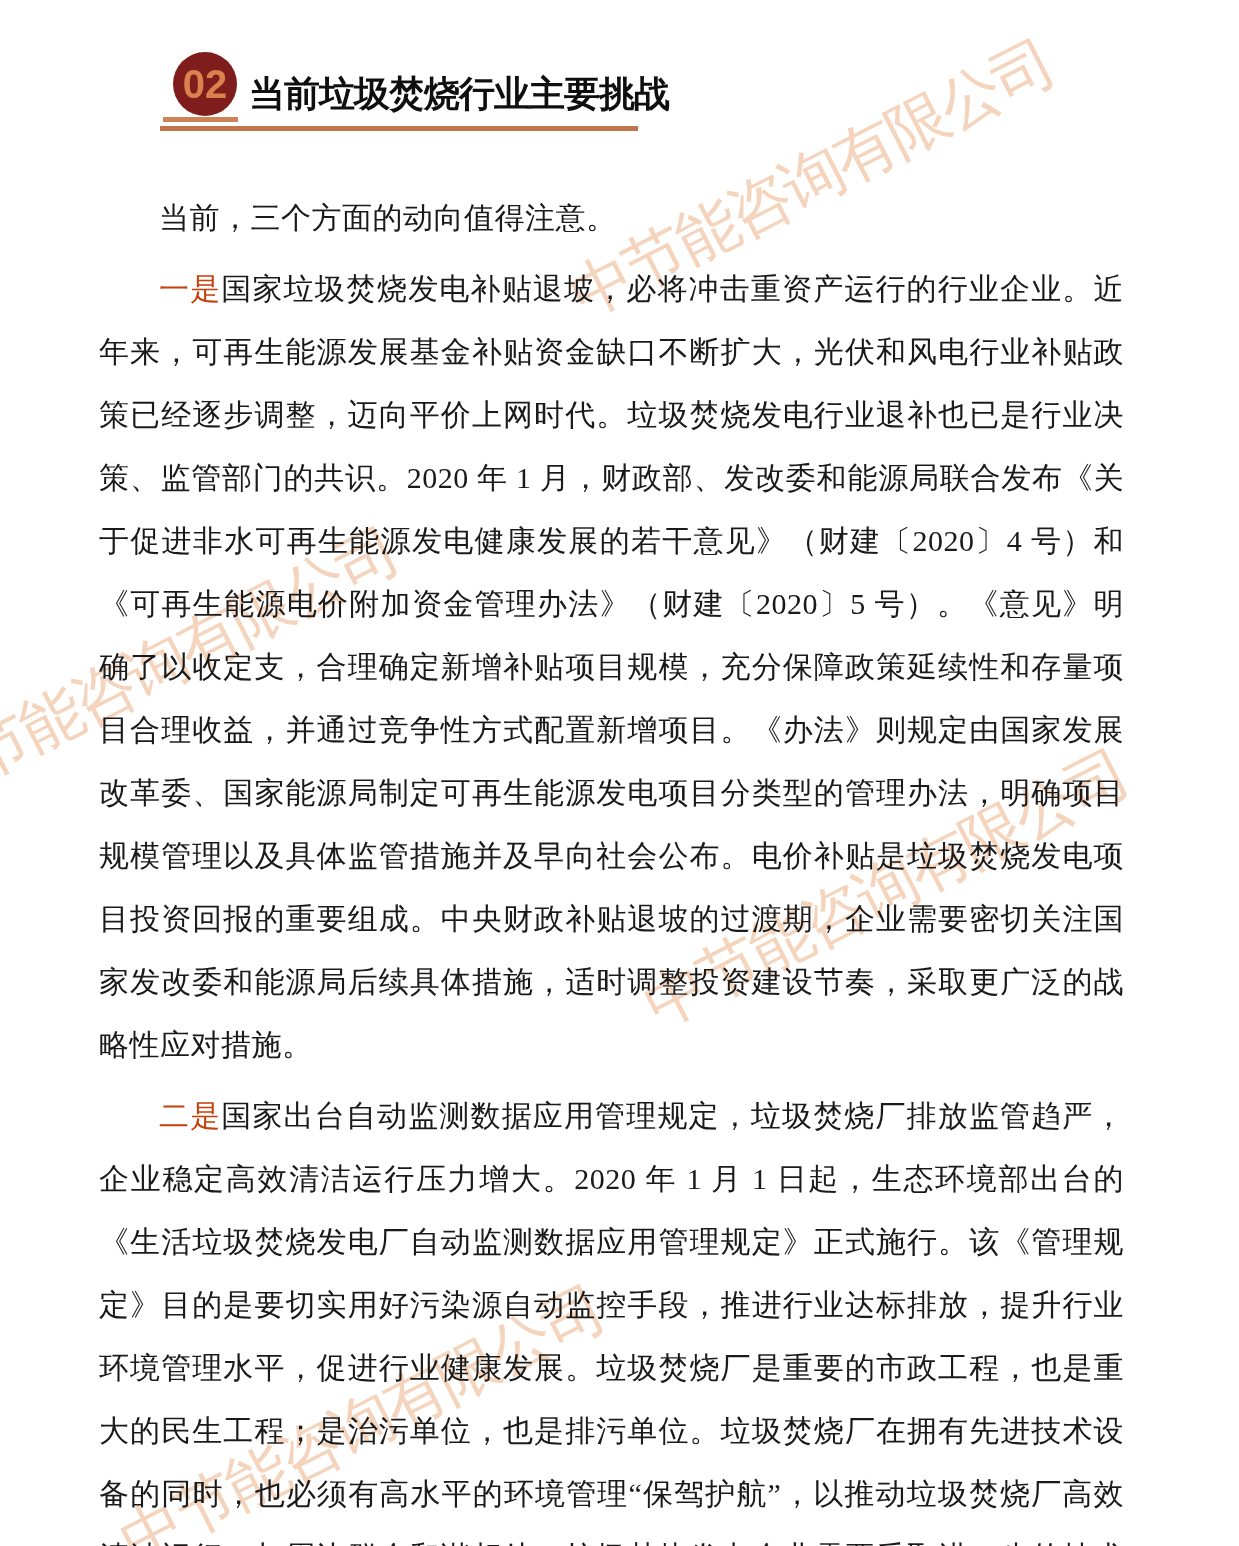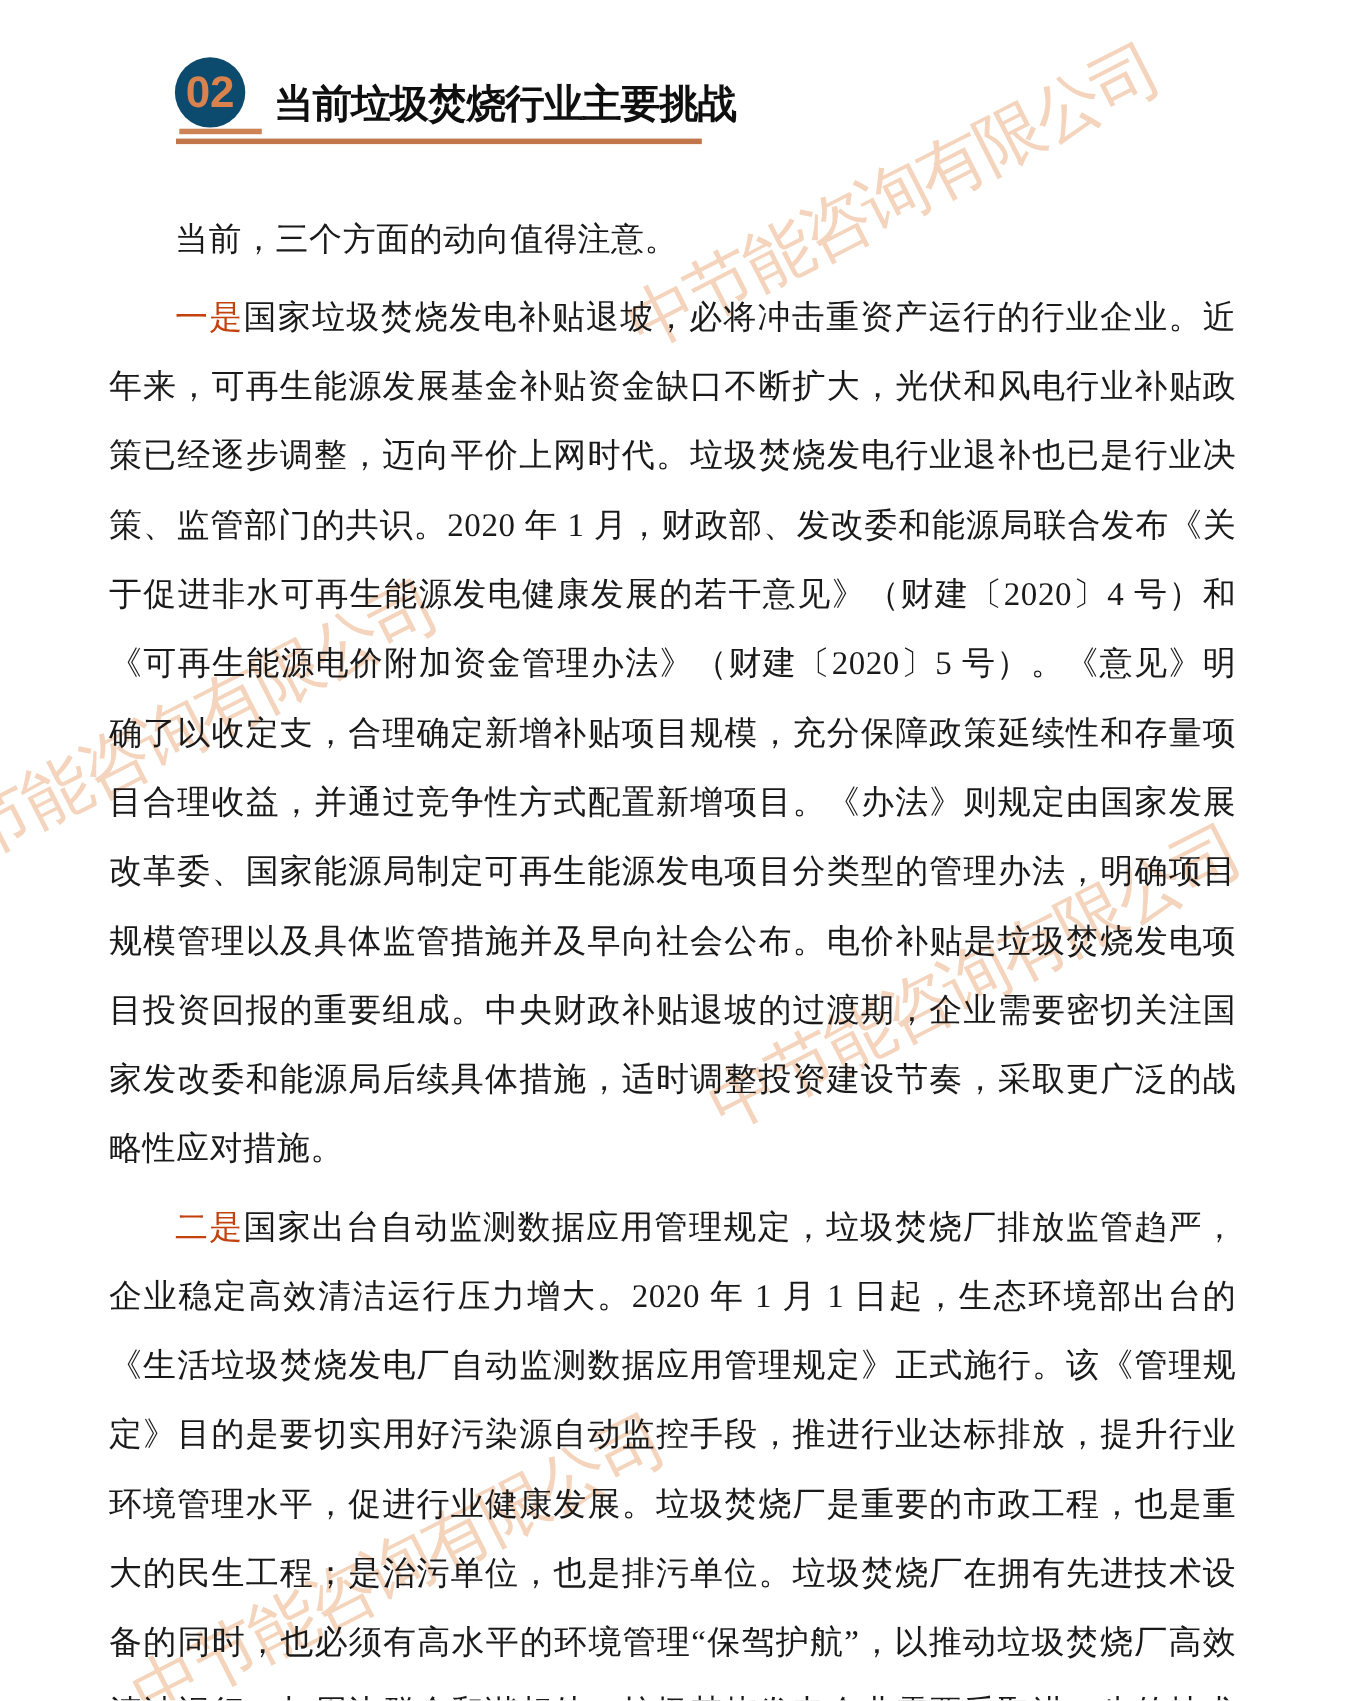--- a/index.html
+++ b/index.html
@@ -24,23 +24,23 @@
     font-family:"Liberation Serif","DejaVu Serif",serif;
     pointer-events:none;
   }
   .wm-a{left:556px;top:262px;}
   .wm-b{left:-100px;top:750px;}
   .wm-c{left:630px;top:972px;}
   .wm-d{left:106px;top:1508px;}
   
   .header{position:absolute;left:0;top:0;width:1239px;z-index:2;}
   .num-badge{
-    position:absolute;left:159px;top:52px;
+    position:absolute;left:173px;top:52px;
     width:64px;height:64px;border-radius:50%;
-    background:#0c4a6e;
+    background:#7f1d1d;
     display:flex;align-items:center;justify-content:center;
   }
   .num-badge span{
     font-family:"Liberation Sans","DejaVu Sans",sans-serif;
     font-weight:700;font-size:40px;color:#d9824e;line-height:1;
   }
   .sec-title{
     position:absolute;left:249px;top:70px;
     font-family:Liberation Sans, sans-serif;
     font-weight:700;font-size:36px;letter-spacing:-1px;

